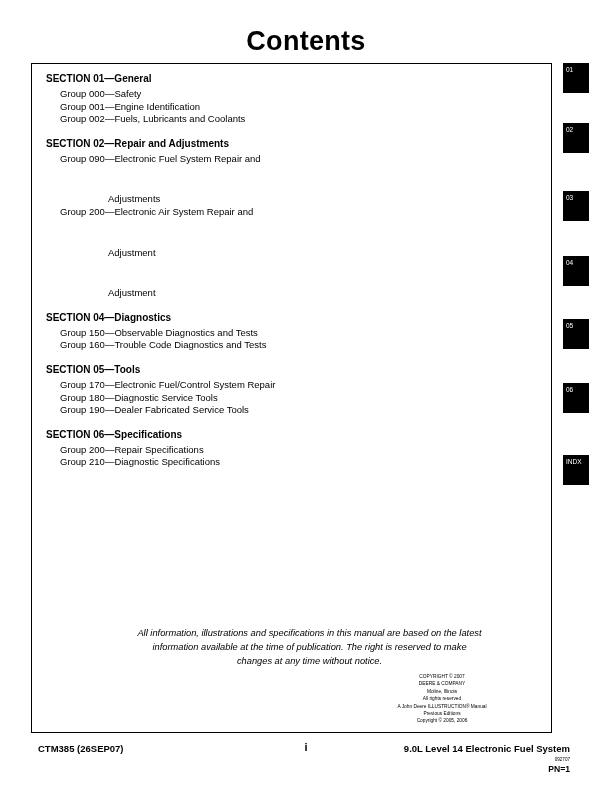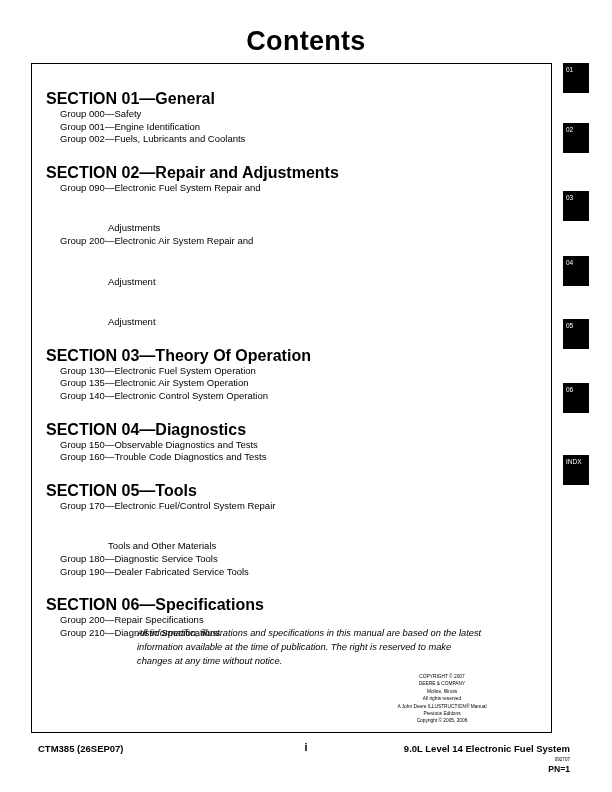--- a/index.html
+++ b/index.html
@@ -44,45 +44,45 @@
   .toc {
     position: absolute;
     left: 46px;
     top: 72px;
     width: 440px;
   }
   .toc-section {
     margin-bottom: 11px;
   }
   .section-title {
-    font-size: 16px;
+    font-size: 10px;
     font-weight: bold;
     margin-bottom: 2px;
     line-height: 14px;
-    margin-top: 20px;
   }
   .group-row {
     font-size: 9.5px;
     line-height: 12.6px;
     padding-left: 14px;
     white-space: pre-wrap;
   }
   .group-row .cont {
     display: block;
     padding-left: 48px;
     margin-top: 28px;
   }
   .notice {
     position: absolute;
     left: 137px;
     top: 626px;
     width: 345px;
     font-size: 9.3px;
     font-style: italic;
     line-height: 14px;
+    text-align: center;
   }
   .copyright {
     position: absolute;
     right: 70px;
     top: 673px;
     width: 200px;
     text-align: center;
     font-size: 4.8px;
     line-height: 7.4px;
     color: #000;
@@ -167,36 +167,30 @@
       <div class="group-row">Group 002—Fuels, Lubricants and Coolants</div>
     </div>
 
     <div class="toc-section">
       <div class="section-title">SECTION 02—Repair and Adjustments</div>
       <div class="group-row"><span>Group 090—Electronic Fuel System Repair and</span><span class="cont">Adjustments</span></div>
       <div class="group-row"><span>Group 200—Electronic Air System Repair and</span><span class="cont">Adjustment</span></div>
       <div class="group-row"><span class="cont">Adjustment</span></div>
     </div>
 
-    <div class="toc-section">
-      <div class="section-title">SECTION 03—Theory Of Operation</div>
-      <div class="group-row">Group 130—Electronic Fuel System Operation</div>
-      <div class="group-row">Group 135—Electronic Air System Operation</div>
-      <div class="group-row">Group 140—Electronic Control System Operation</div>
-    </div>
 
     <div class="toc-section">
       <div class="section-title">SECTION 04—Diagnostics</div>
       <div class="group-row">Group 150—Observable Diagnostics and Tests</div>
       <div class="group-row">Group 160—Trouble Code Diagnostics and Tests</div>
     </div>
 
     <div class="toc-section">
       <div class="section-title">SECTION 05—Tools</div>
-      <div class="group-row"><span>Group 170—Electronic Fuel/Control System Repair</span><span class="cont">Tools and Other Materials</span></div>
+      <div class="group-row"><span>Group 170—Electronic Fuel/Control System Repair</span></div>
       <div class="group-row">Group 180—Diagnostic Service Tools</div>
       <div class="group-row">Group 190—Dealer Fabricated Service Tools</div>
     </div>
 
     <div class="toc-section">
       <div class="section-title">SECTION 06—Specifications</div>
       <div class="group-row">Group 200—Repair Specifications</div>
       <div class="group-row">Group 210—Diagnostic Specifications</div>
     </div>
 

